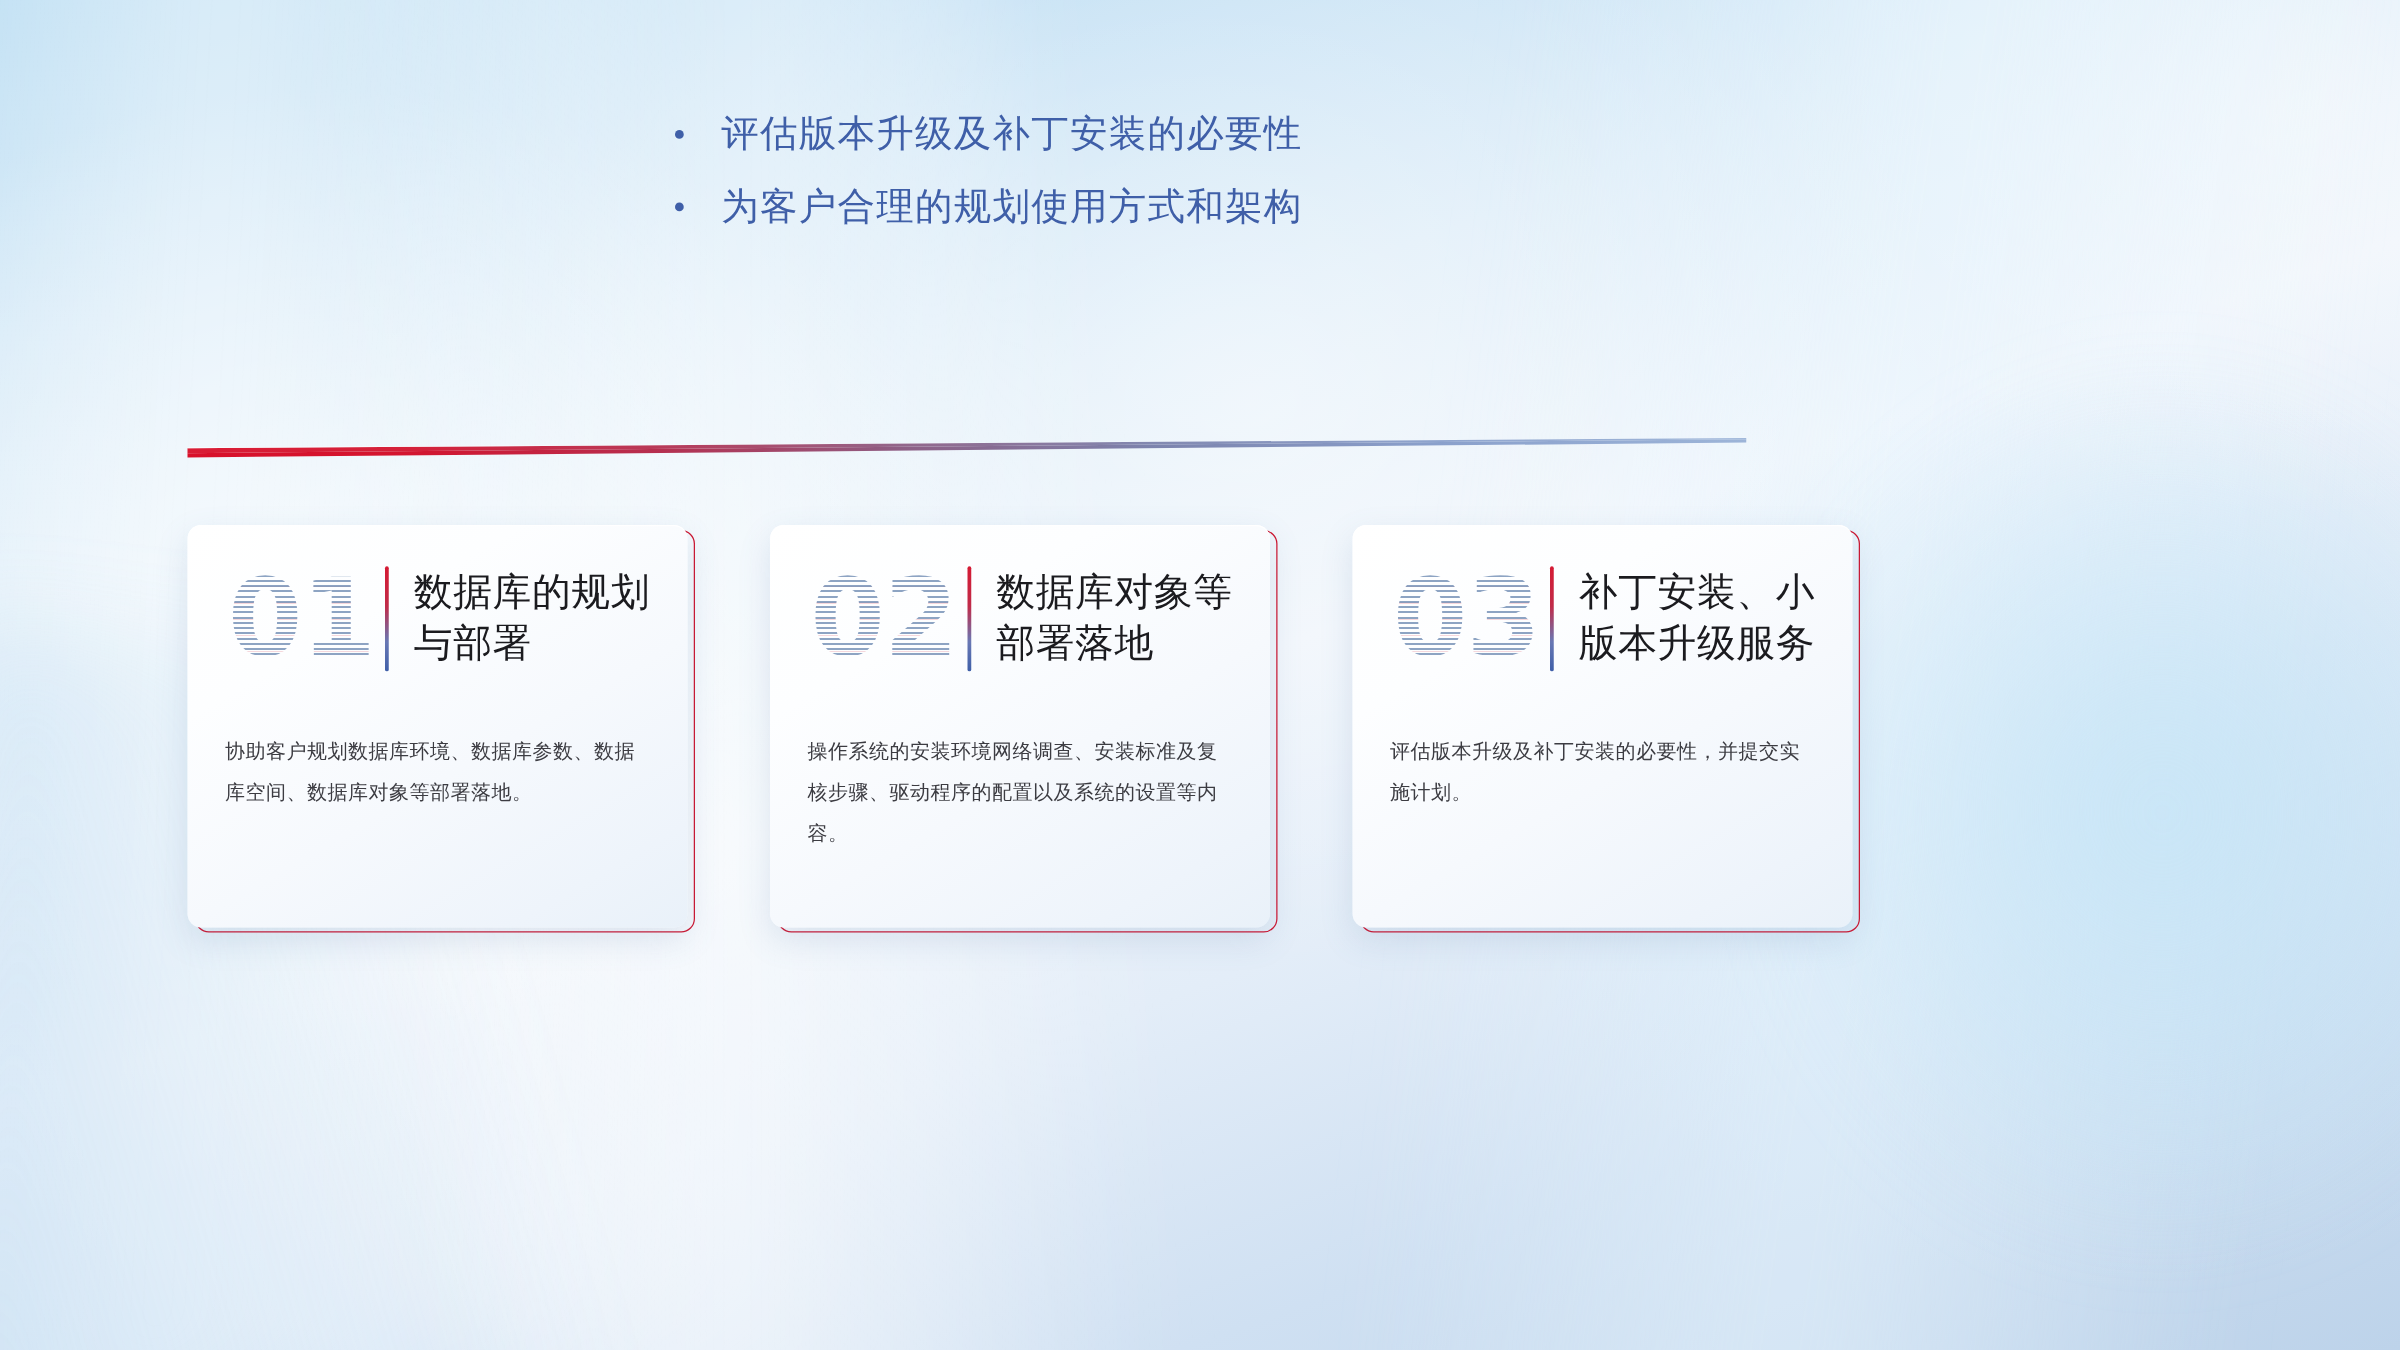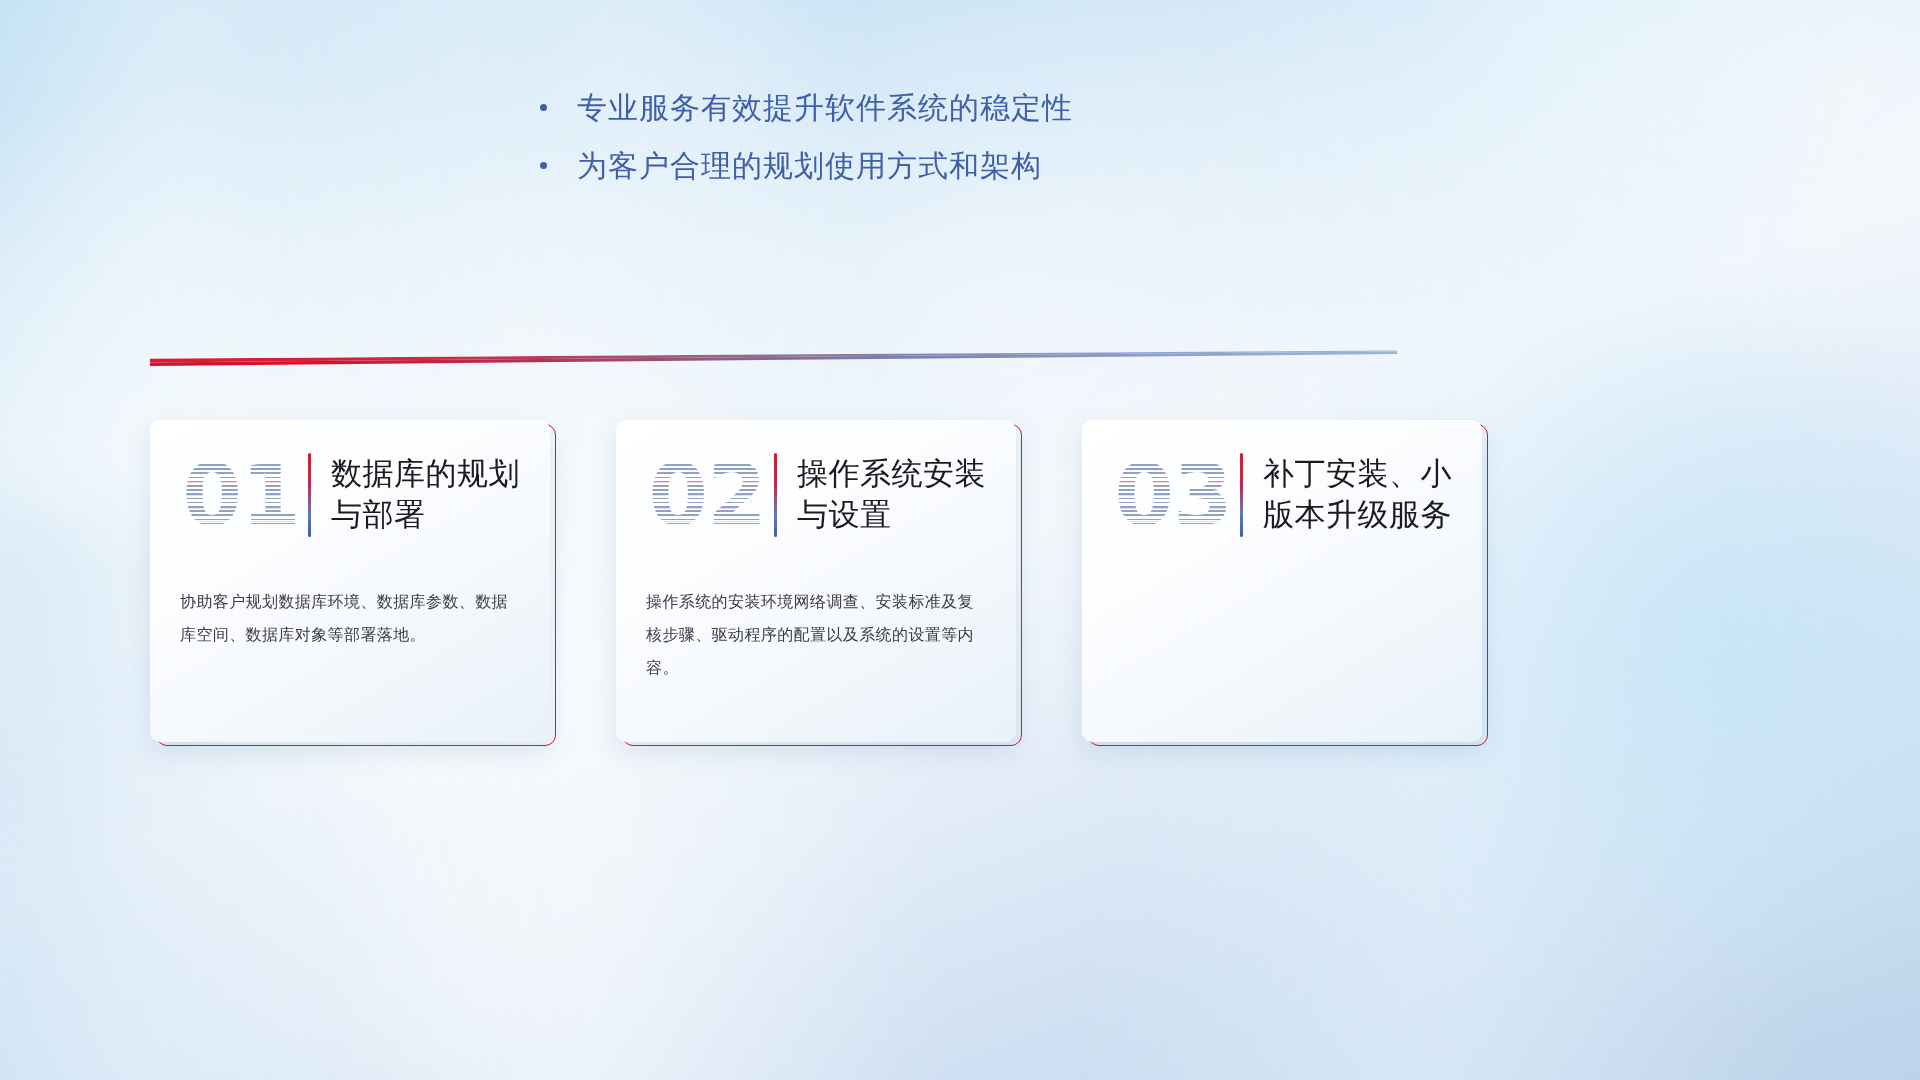--- a/index.html
+++ b/index.html
@@ -172,21 +172,21 @@
 
   <div class="streak a"></div>
   <div class="streak b"></div>
   <div class="streak c"></div>
   <div class="streak d"></div>
   <div class="streak e"></div>
 
   <div class="bullets">
     <div class="bullet-row">
       <span class="bullet-dot"></span>
-      <span class="bullet-text">专业服务有效提升软件系统的稳定性</span>
+      <span class="bullet-text">评估版本升级及补丁安装的必要性</span>
     </div>
     <div class="bullet-row">
       <span class="bullet-dot"></span>
       <span class="bullet-text">为客户合理的规划使用方式和架构</span>
     </div>
   </div>
 
   <div class="divider">
     <svg viewBox="0 0 1247 18" preserveAspectRatio="none" aria-hidden="true">
       <defs>
@@ -230,34 +230,35 @@
 
     <div class="card">
       <div class="card-outline"></div>
       <div class="card-panel">
         <div class="card-head">
           <div class="card-num">
             <span class="ghost">02</span>
             <span>02</span>
           </div>
           <div class="card-rule"></div>
-          <div class="card-title">操作系统安装与设置</div>
+          <div class="card-title">数据库对象等部署落地</div>
         </div>
         <div class="card-body">操作系统的安装环境网络调查、安装标准及复核步骤、驱动程序的配置以及系统的设置等内容。</div>
       </div>
     </div>
 
     <div class="card">
       <div class="card-outline"></div>
       <div class="card-panel">
         <div class="card-head">
           <div class="card-num">
             <span class="ghost">03</span>
             <span>03</span>
           </div>
           <div class="card-rule"></div>
           <div class="card-title">补丁安装、小版本升级服务</div>
         </div>
+        <div class="card-body">评估版本升级及补丁安装的必要性，并提交实施计划。</div>
       </div>
     </div>
 
   </div>
 </div>
 
 </body></html>

